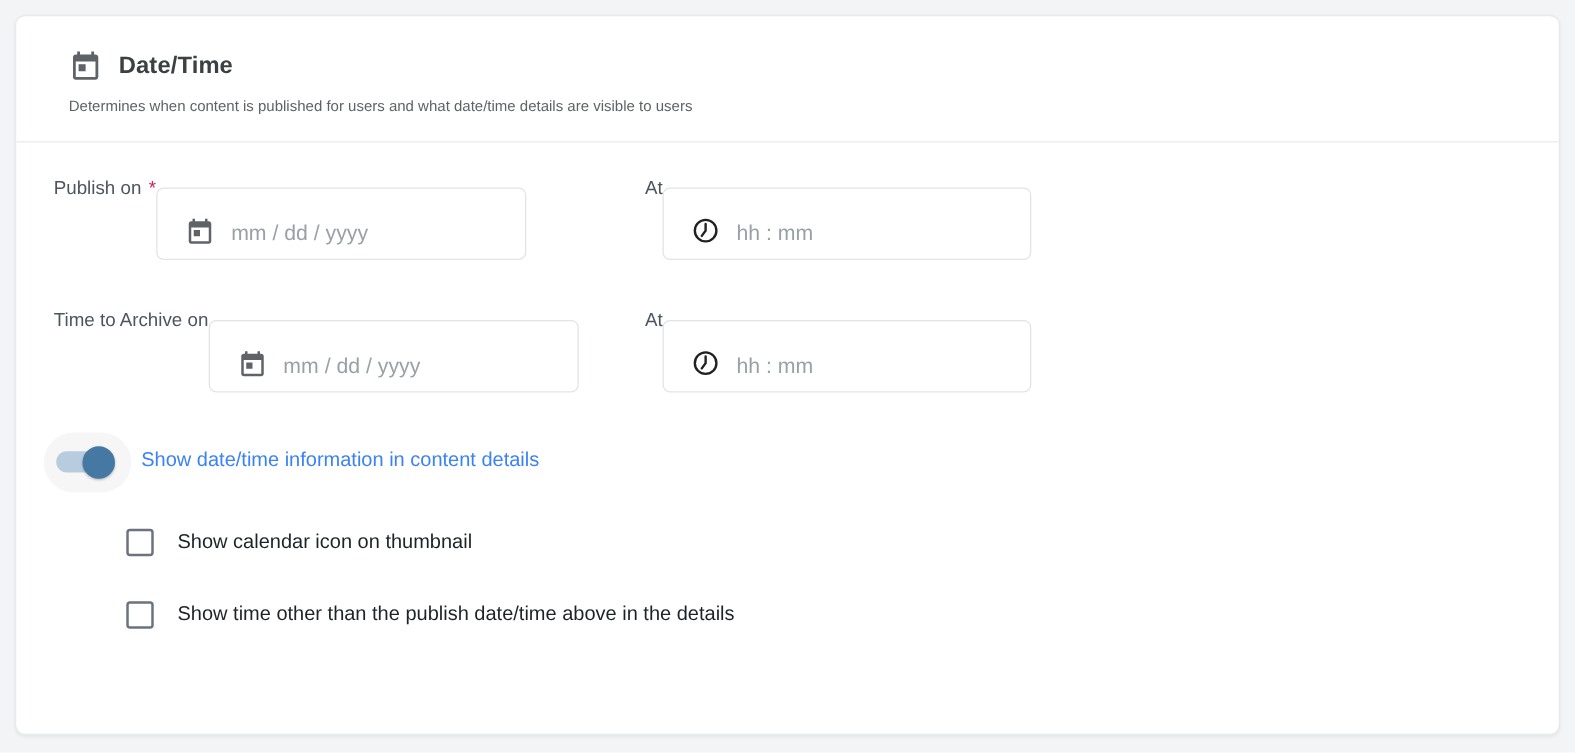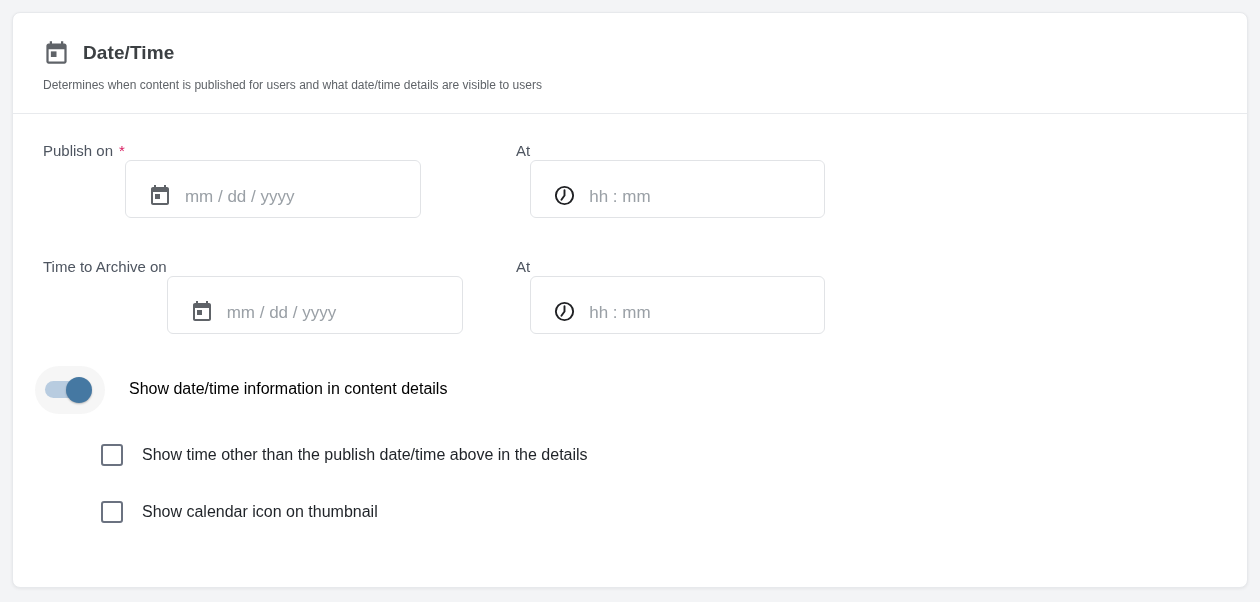--- a/index.html
+++ b/index.html
@@ -11,37 +11,37 @@
   }
   .card {
     position:absolute; left:12px; top:12px;
     width:1236px; height:576px;
     background:#ffffff;
     border:1px solid #e7e9ec;
     border-radius:8px;
     box-shadow:0 1px 3px rgba(60,64,67,.08);
     overflow:hidden;
   }
-  .card-header { padding:26px 30px 0 30px; }
+  .card-header { padding:26px 30px 0 30px;margin-left:12px; }
   .title-row { display:flex; align-items:center; gap:13px; }
   .title-row svg { display:block; }
   .section-title { font-size:19px; font-weight:bold; color:#3c4043; letter-spacing:.1px; }
   .section-desc { margin-top:12px; font-size:12px; color:#5f6368; }
   .divider { margin-top:21px; height:1px; background:#e8eaed; width:100%; }
 
   .card-body { padding:26px 30px 0 30px; }
 
   .form-row { display:flex; }
   .field { display:flex; flex-direction:row; }
   .field.date-col { width:441px; margin-right:32px; }
   .field.time-col { width:469px; }
   .field-label { font-size:15px; color:#4e5560; line-height:22px; }
   .req { color:#d81b5f; margin-left:6px; font-size:15px; }
   .input-box {
-    margin-top:20px;
+    margin-top:10px;
     height:58px;
     border:1px solid #e1e3e6;
     border-radius:6px;
     background:#fff;
     display:flex; align-items:center;
     padding:16px 14px 0 22px;
     gap:13px;
   }
   .input-box input {
     border:none; outline:none; flex:1;
@@ -59,21 +59,21 @@
   }
   .switch .track {
     position:absolute; left:2px; top:11px; width:46px; height:17px;
     border-radius:9px; background:#b8cce0;
   }
   .switch .knob {
     position:absolute; left:23px; top:7px; width:26px; height:26px;
     border-radius:50%; background:#4578a2;
     box-shadow:0 1px 2px rgba(0,0,0,.25);
   }
-  .toggle-label { margin-left:24px; font-size:16px; color:#000000; }
+  .toggle-label { margin-left:8px; font-size:16px; color:#3b82f6; }
 
   .check-row { display:flex; align-items:center; margin-left:58px; }
   .check-row.first { margin-top:36px; }
   .check-row.second { margin-top:35px; }
   .checkbox {
     width:22px; height:22px; flex:0 0 auto;
     border:2px solid #6b7280; border-radius:3px;
     background:#fff; cursor:pointer;
   }
   .check-label { margin-left:19px; font-size:16px; color:#1f2328; }
@@ -160,24 +160,24 @@
 
     <div class="toggle-row">
       <div class="switch">
         <div class="halo"></div>
         <div class="track"></div>
         <div class="knob"></div>
       </div>
       <div class="toggle-label">Show date/time information in content details</div>
     </div>
 
+    <div class="check-row second">
+      <div class="checkbox"></div>
+      <div class="check-label">Show calendar icon on thumbnail</div>
+    </div>
+
     <div class="check-row first">
       <div class="checkbox"></div>
       <div class="check-label">Show time other than the publish date/time above in the details</div>
-    </div>
-
-    <div class="check-row second">
-      <div class="checkbox"></div>
-      <div class="check-label">Show calendar icon on thumbnail</div>
     </div>
 
   </div>
 </div>
 
 </body></html>

